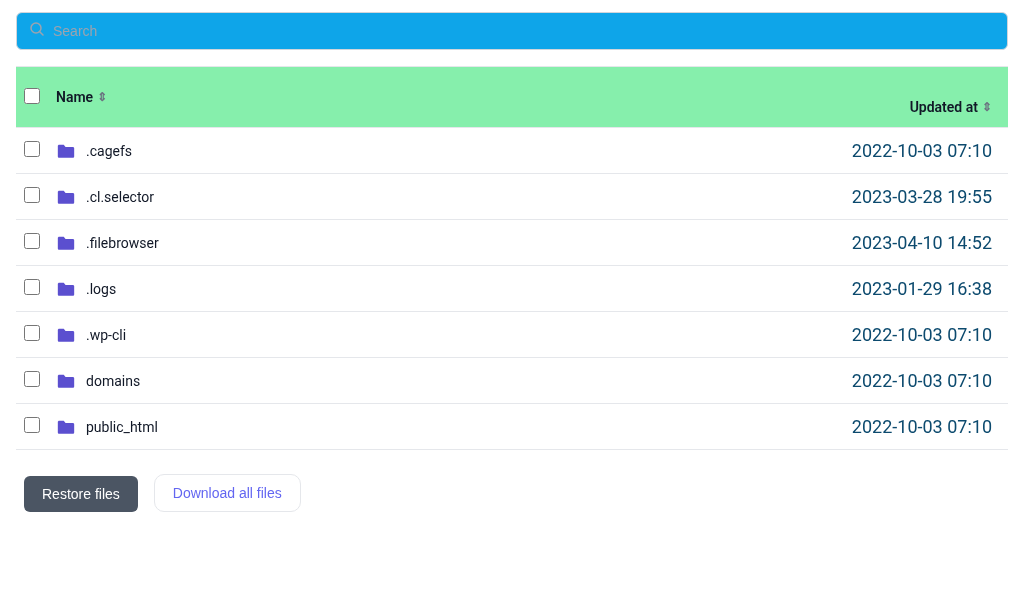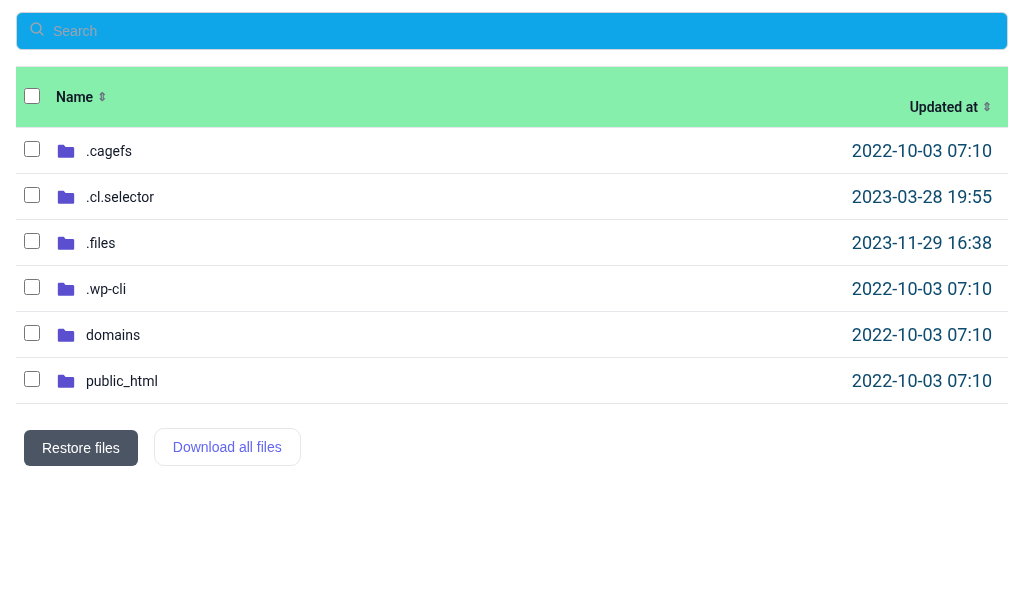--- a/index.html
+++ b/index.html
@@ -250,24 +250,38 @@
         </tr>
         <tr>
           <td class="checkbox-cell"><input type="checkbox" class="checkbox" style=""></td>
           <td>
             <div class="file-row-content">
               <span class="folder-icon">
                 <svg class="folder-svg" viewBox="0 0 22 18" fill="none" xmlns="http://www.w3.org/2000/svg">
         <path d="M2 3.5C2 2.67 2.67 2 3.5 2H8.5L10.5 4.5H18.5C19.33 4.5 20 5.17 20 6V15C20 15.83 19.33 16.5 18.5 16.5H3.5C2.67 16.5 2 15.83 2 15V3.5Z" fill="#5b4fcf"></path>
       </svg>
               </span>
-              <span class="file-name">.files</span>
-            </div>
-          </td>
-          <td class="updated-cell">2023-11-29 16:38</td>
+              <span class="file-name">.filebrowser</span>
+            </div>
+          </td>
+          <td class="updated-cell">2023-04-10 14:52</td>
+        </tr>
+        <tr>
+          <td class="checkbox-cell"><input type="checkbox" class="checkbox" style=""></td>
+          <td>
+            <div class="file-row-content">
+              <span class="folder-icon">
+                <svg class="folder-svg" viewBox="0 0 22 18" fill="none" xmlns="http://www.w3.org/2000/svg">
+        <path d="M2 3.5C2 2.67 2.67 2 3.5 2H8.5L10.5 4.5H18.5C19.33 4.5 20 5.17 20 6V15C20 15.83 19.33 16.5 18.5 16.5H3.5C2.67 16.5 2 15.83 2 15V3.5Z" fill="#5b4fcf"></path>
+      </svg>
+              </span>
+              <span class="file-name">.logs</span>
+            </div>
+          </td>
+          <td class="updated-cell">2023-01-29 16:38</td>
         </tr>
         <tr>
           <td class="checkbox-cell"><input type="checkbox" class="checkbox" style=""></td>
           <td>
             <div class="file-row-content">
               <span class="folder-icon">
                 <svg class="folder-svg" viewBox="0 0 22 18" fill="none" xmlns="http://www.w3.org/2000/svg">
         <path d="M2 3.5C2 2.67 2.67 2 3.5 2H8.5L10.5 4.5H18.5C19.33 4.5 20 5.17 20 6V15C20 15.83 19.33 16.5 18.5 16.5H3.5C2.67 16.5 2 15.83 2 15V3.5Z" fill="#5b4fcf"></path>
       </svg>
               </span>

